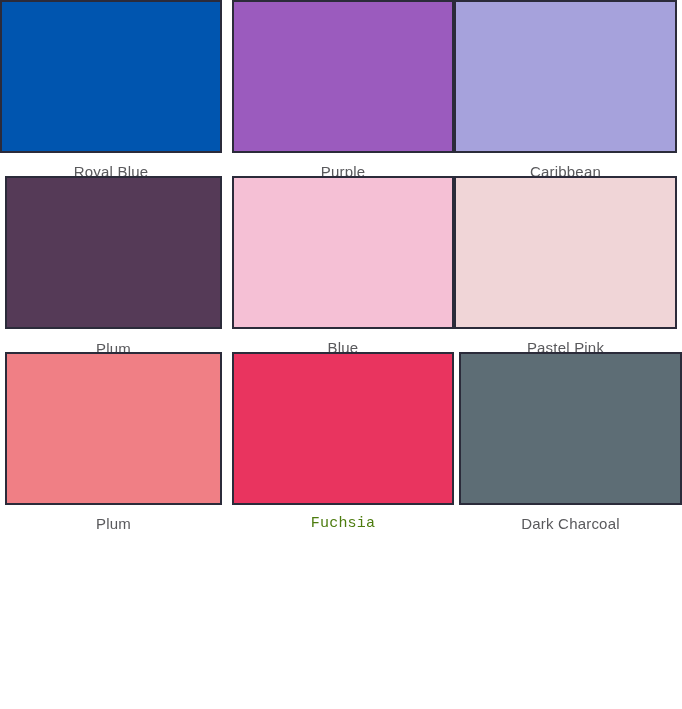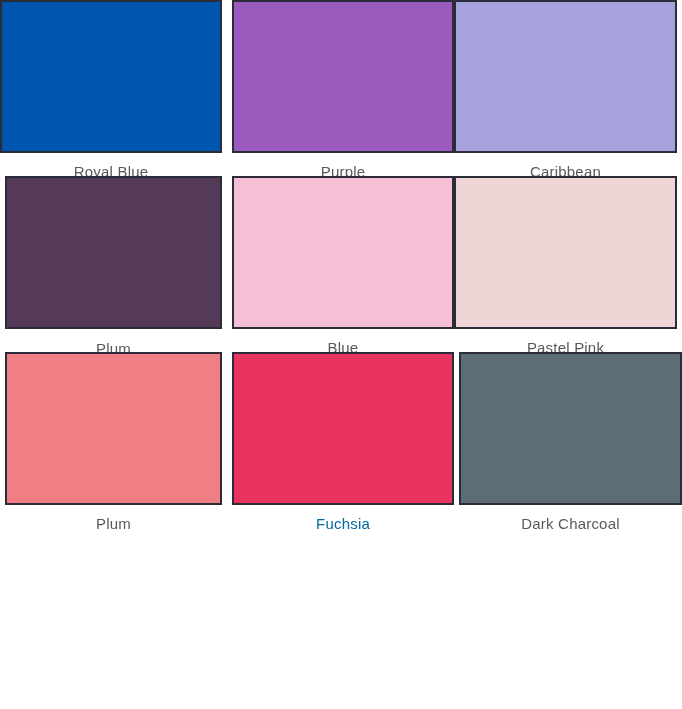--- a/index.html
+++ b/index.html
@@ -91,21 +91,21 @@
     <div class="swatch-label" style="color: rgb(89, 89, 92);">Pastel Pink</div>
   </div>
 
   <div class="swatch-cell col-2">
     <div class="swatch-chip" style="background-color: rgb(240, 127, 133); border-color: rgb(43, 43, 58);"></div>
     <div class="swatch-label" style="color: rgb(89, 89, 92);">Plum</div>
   </div>
 
   <div class="swatch-cell col-3">
     <div class="swatch-chip" style="background-color: rgb(233, 52, 95); border-color: rgb(43, 43, 58);"></div>
-    <div class="swatch-label" style="color: #0369a1;">Fuchsia</div>
+    <div class="swatch-label" style="color: #4d7c0f; font-family: Liberation Mono, monospace;">Fuchsia</div>
   </div>
 
 
 
   <div class="swatch-cell col-3">
     <div class="swatch-chip" style="background-color: rgb(93, 109, 117); border-color: rgb(43, 43, 58);"></div>
     <div class="swatch-label" style="color: rgb(89, 89, 92);">Dark Charcoal</div>
   </div>
 
 </div>

